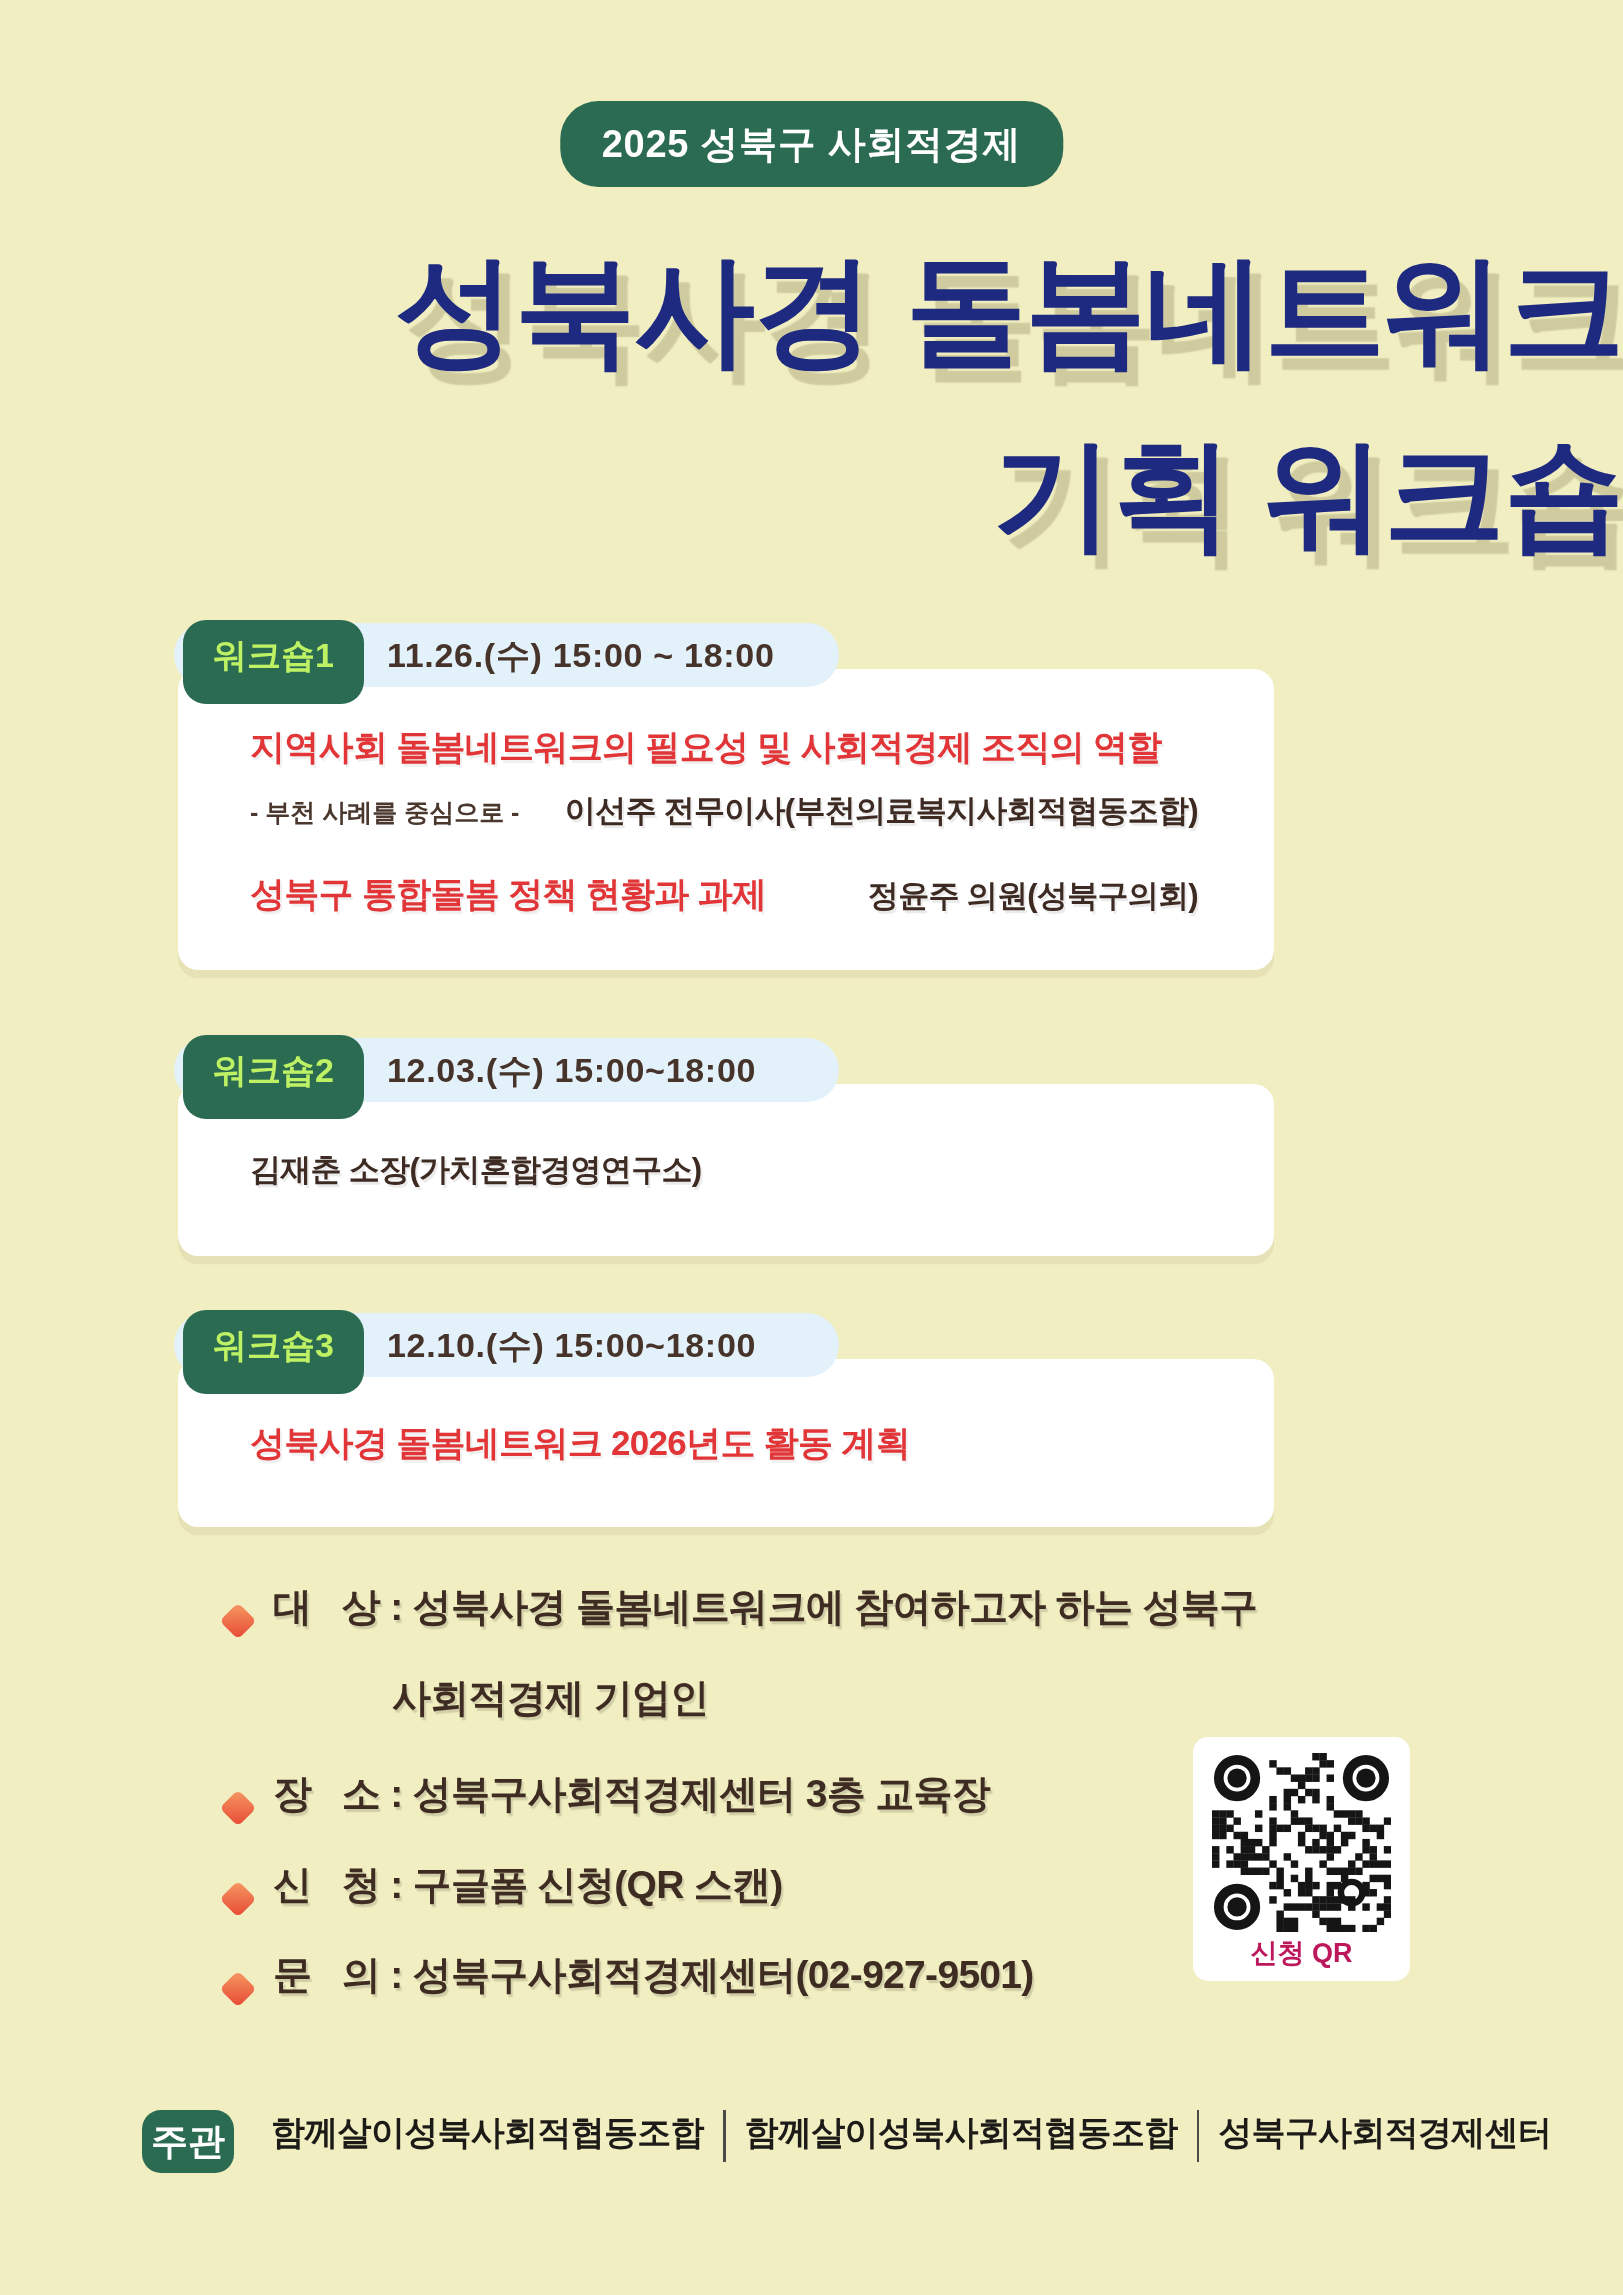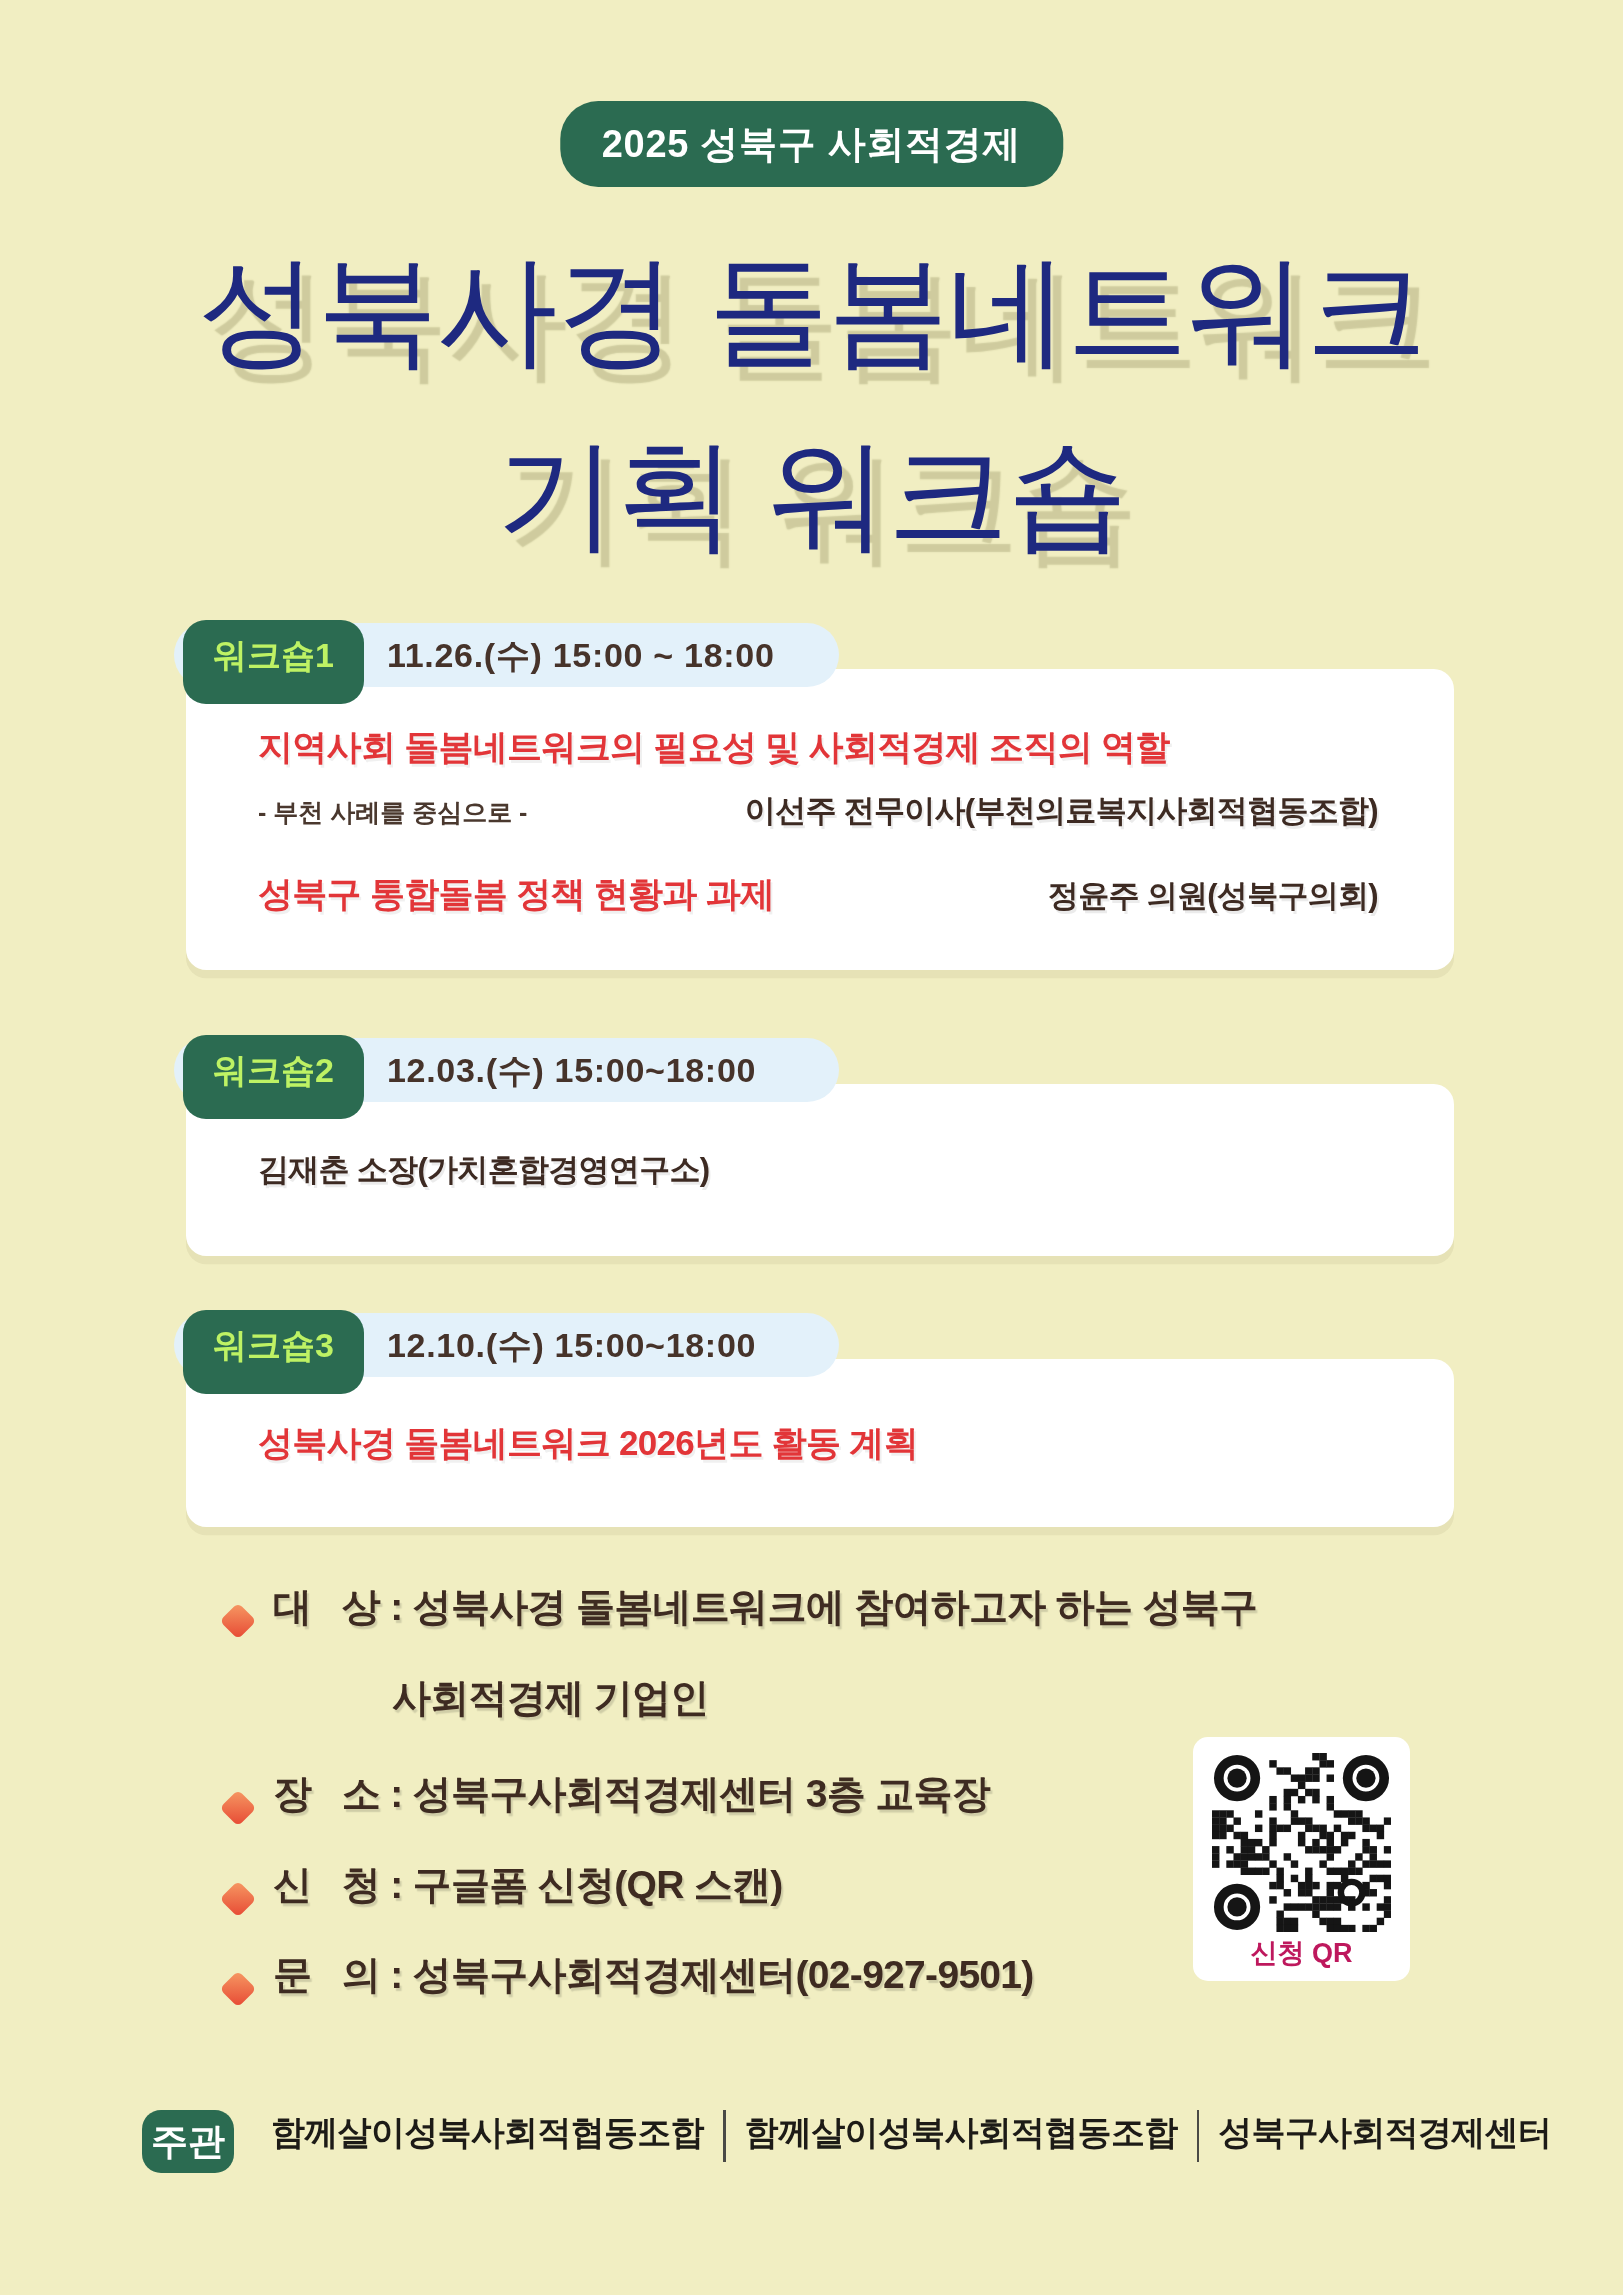--- a/index.html
+++ b/index.html
@@ -10,21 +10,21 @@
   
   .top-badge{
     position:absolute;top:101px;left:50%;transform:translateX(-50%);
     background:#2b6b51;color:#ffffff;border-radius:38px;
     padding:17.7px 42px;font-size:38px;font-weight:700;letter-spacing:0.7px;
     white-space:nowrap;
   }
   
   .main-title{
     position:absolute;top:219px;left:0;width:100%;margin:0;
-    text-align:center;color:#1e2980;font-weight:400;font-size:121px;
+    text-align:right;color:#1e2980;font-weight:700;font-size:121px;
     line-height:1.52;letter-spacing:-1.4px;
     text-shadow:11px 13.6px 1.4px rgba(85,80,30,0.22);
   }
   .title-line{display:block;}
   
   .ws{position:absolute;left:174px;width:1276px;}
   .ws-header{position:absolute;top:0;left:0;height:71px;z-index:3;}
   .ws-date{
     position:absolute;left:0;top:3.4px;height:64px;width:665px;
     background:#e3f1fa;border-radius:32px;
@@ -32,21 +32,21 @@
     font-size:34px;font-weight:700;color:#46332a;letter-spacing:0.7px;
     white-space:nowrap;
   }
   .ws-tag{
     position:absolute;left:8.9px;top:0;height:84px;
     background:#2b6b51;color:#bef264;border-radius:23px;
     line-height:71px;padding:0 30px;font-size:34px;font-weight:700;
     white-space:nowrap;z-index:2;
   }
   .ws-card{
-    position:absolute;left:12px;top:49px;width:1268px;background:#ffffff;
+    position:absolute;left:4px;top:49px;width:1096px;background:#ffffff;
     border-radius:20.4px;z-index:1;box-shadow:0 8.2px 0 rgba(80,75,30,0.07);
   }
   .ws-title{
     position:absolute;left:72px;color:#e23538;font-size:35px;font-weight:800;
     letter-spacing:-0.7px;white-space:nowrap;text-shadow:2px 2.7px 0 rgba(0,0,0,0.06);
   }
   .ws-row{
     position:absolute;left:72px;right:76px;display:flex;
     justify-content:space-between;align-items:baseline;
   }

